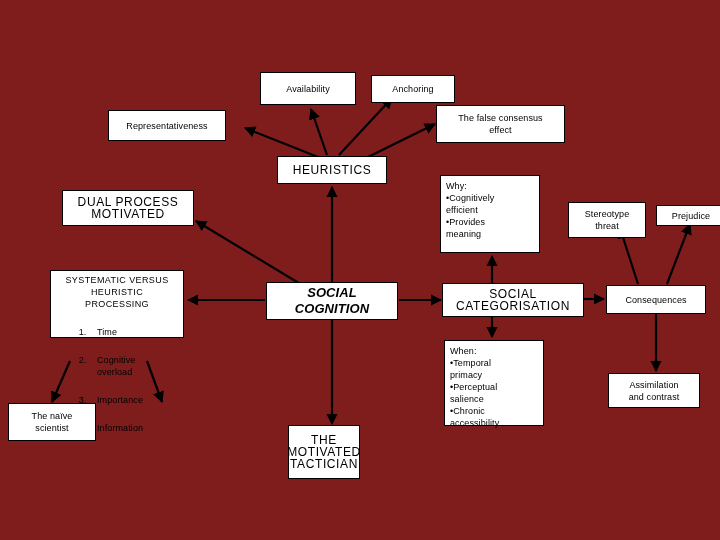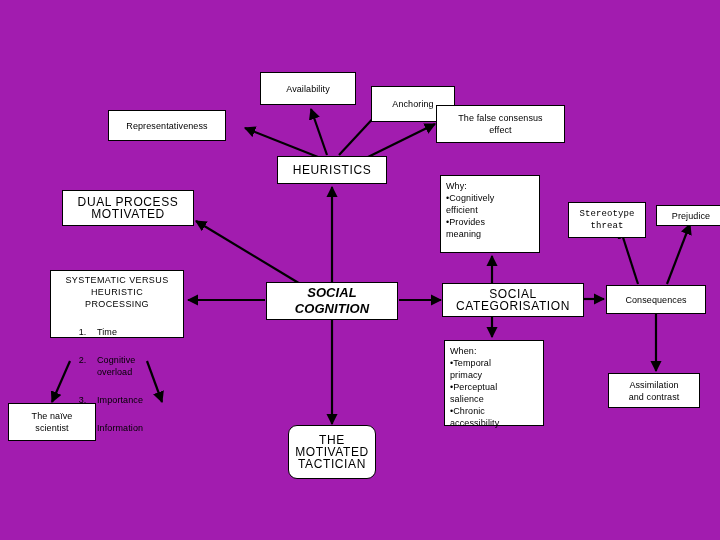--- a/index.html
+++ b/index.html
@@ -9,21 +9,21 @@
     background: #ffffff;
   }
   body {
     font-family: "Liberation Sans", sans-serif;
     color: #000000;
   }
   #canvas {
     position: relative;
     width: 720px;
     height: 540px;
-    background: #a21caf;
+    background: #7f1d1d;
     overflow: hidden;
   }
   #arrow-layer {
     position: absolute;
     left: 0;
     top: 0;
     width: 720px;
     height: 540px;
     pointer-events: none;
   }
@@ -133,21 +133,21 @@
 
     <line x1="667" y1="284" x2="690" y2="224" stroke="#000000" stroke-width="2.2" marker-end="url(#ah)"></line>
 
     <line x1="656" y1="314" x2="656" y2="371" stroke="#000000" stroke-width="2.2" marker-end="url(#ah)"></line>
   </svg>
 
   <div class="node" style="left:260px; top:72px; width:96px; height:33px;">
     <span class="txt">Availability</span>
   </div>
 
-  <div class="node" style="left:371px; top:86px; width:84px; height:36px;">
+  <div class="node" style="left:371px; top:75px; width:84px; height:28px;">
     <span class="txt">Anchoring</span>
   </div>
 
   <div class="node" style="left:436px; top:105px; width:129px; height:38px;">
     <span class="txt">The false consensus
 effect</span>
   </div>
 
   <div class="node" style="left:108px; top:110px; width:118px; height:31px;">
     <span class="txt">Representativeness</span>
@@ -178,21 +178,21 @@
     <span class="txt">The naïve
 scientist</span>
   </div>
 
 
   <div class="node italic" style="left:266px; top:282px; width:132px; height:38px;">
     <span class="txt">SOCIAL
 COGNITION</span>
   </div>
 
-  <div class="node caps" style="left:288px; top:425px; width:88px; height:54px;border-radius:9px;">
+  <div class="node caps" style="left:288px; top:425px; width:72px; height:54px;">
     <span class="txt">THE
 MOTIVATED
 TACTICIAN</span>
   </div>
 
   <div class="node left-align" style="left:440px; top:175px; width:100px; height:78px;">
     <span class="bullet-block">Why:
 •Cognitively
 efficient
 •Provides
@@ -211,21 +211,21 @@
 
   <div class="node caps" style="left:442px; top:283px; width:142px; height:34px;">
     <span class="txt">SOCIAL
 CATEGORISATION</span>
   </div>
 
   <div class="node" style="left:606px; top:285px; width:100px; height:29px;">
     <span class="txt">Consequences</span>
   </div>
 
-  <div class="node" style="left:568px; top:202px; width:78px; height:36px;font-family:Liberation Mono, monospace;">
+  <div class="node" style="left:568px; top:202px; width:78px; height:36px;">
     <span class="txt">Stereotype
 threat</span>
   </div>
 
   <div class="node" style="left:656px; top:205px; width:70px; height:21px;">
     <span class="txt">Prejudice</span>
   </div>
 
   <div class="node" style="left:608px; top:373px; width:92px; height:35px;">
     <span class="txt">Assimilation

